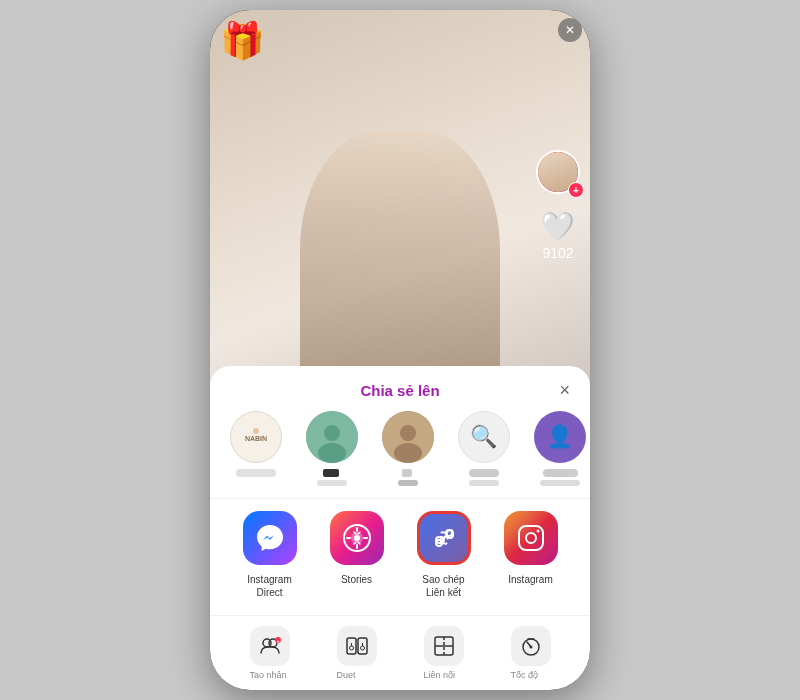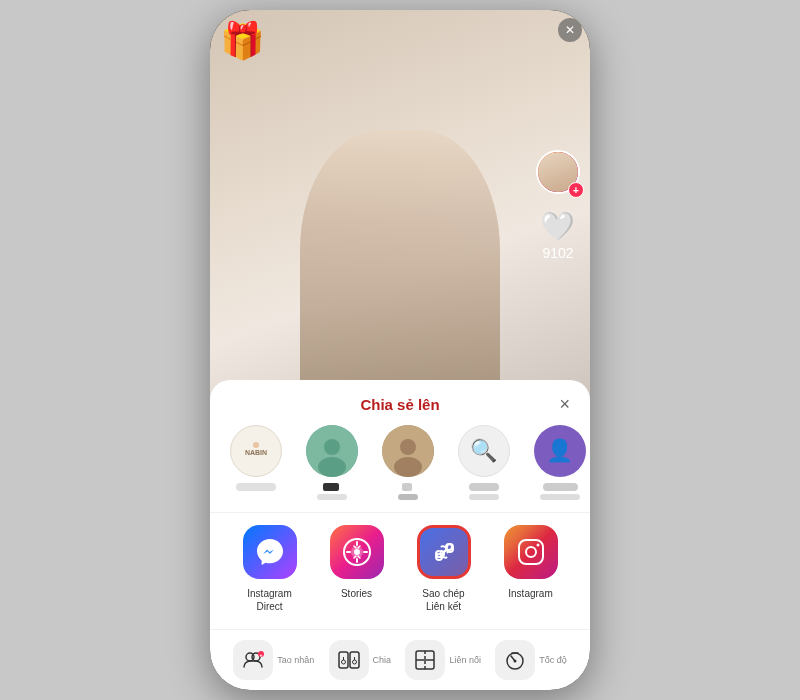--- a/index.html
+++ b/index.html
@@ -154,21 +154,21 @@
       display: flex;
       align-items: center;
       justify-content: center;
       padding: 0 20px 12px 20px;
       position: relative;
     }
 
     .sheet-title {
       font-size: 15px;
       font-weight: 600;
-      color: #b91c1c;
+      color: #a21caf;
     }
 
     .sheet-close {
       position: absolute;
       right: 20px;
       font-size: 18px;
       color: #666;
       cursor: pointer;
       font-weight: 300;
     }
@@ -305,21 +305,22 @@
     
     .bottom-tools {
       display: flex;
       justify-content: space-around;
       padding: 10px 16px;
       border-top: 1px solid #f0f0f0;
     }
 
     .tool-item {
       display: flex;
-      align-items: center;
+      flex-direction: column;
+      align-items: flex-start;
       gap: 4px;
     }
 
     .tool-icon-circle {
       width: 40px;
       height: 40px;
       border-radius: 12px;
       background: #f0f0f0;
       display: flex;
       align-items: center;
@@ -511,21 +512,21 @@
       <div class="tool-item">
         <div class="tool-icon-circle">
           <svg width="22" height="22" viewBox="0 0 22 22" fill="none">
             <rect x="1" y="3" width="9" height="16" rx="2" fill="none" stroke="#333" stroke-width="1.5"></rect>
             <rect x="12" y="3" width="9" height="16" rx="2" fill="none" stroke="#333" stroke-width="1.5"></rect>
             <circle cx="5.5" cy="13" r="2" fill="none" stroke="#333" stroke-width="1"></circle>
             <circle cx="16.5" cy="13" r="2" fill="none" stroke="#333" stroke-width="1"></circle>
             <path d="M5.5 8v3M16.5 8v3" stroke="#333" stroke-width="1"></path>
           </svg>
         </div>
-        <span class="tool-label">Chia</span>
+        <span class="tool-label">Duet</span>
       </div>
 
       <div class="tool-item">
         <div class="tool-icon-circle">
           <svg width="22" height="22" viewBox="0 0 22 22" fill="none">
             <rect x="2" y="2" width="18" height="18" rx="2" fill="none" stroke="#333" stroke-width="1.5"></rect>
             <path d="M2 11h18" stroke="#333" stroke-width="1.5"></path>
             <path d="M11 2v18" stroke="#333" stroke-width="1.5" stroke-dasharray="3 2"></path>
           </svg>
         </div>

